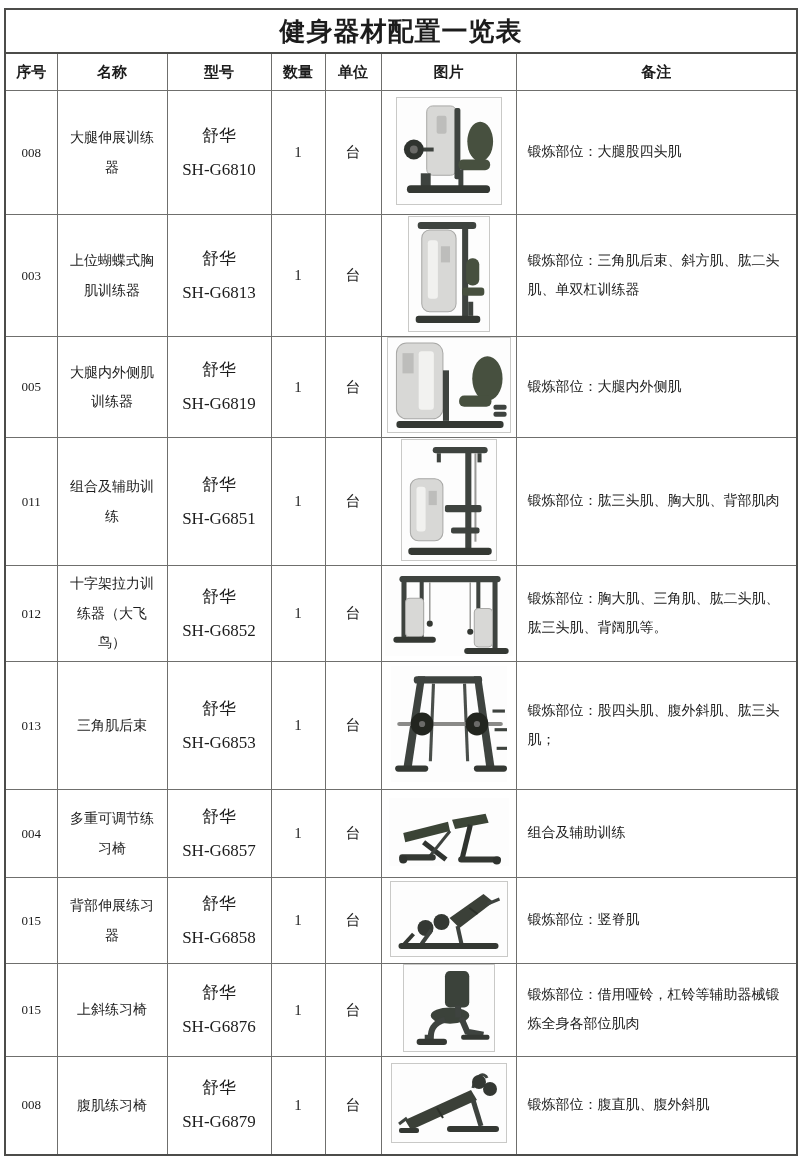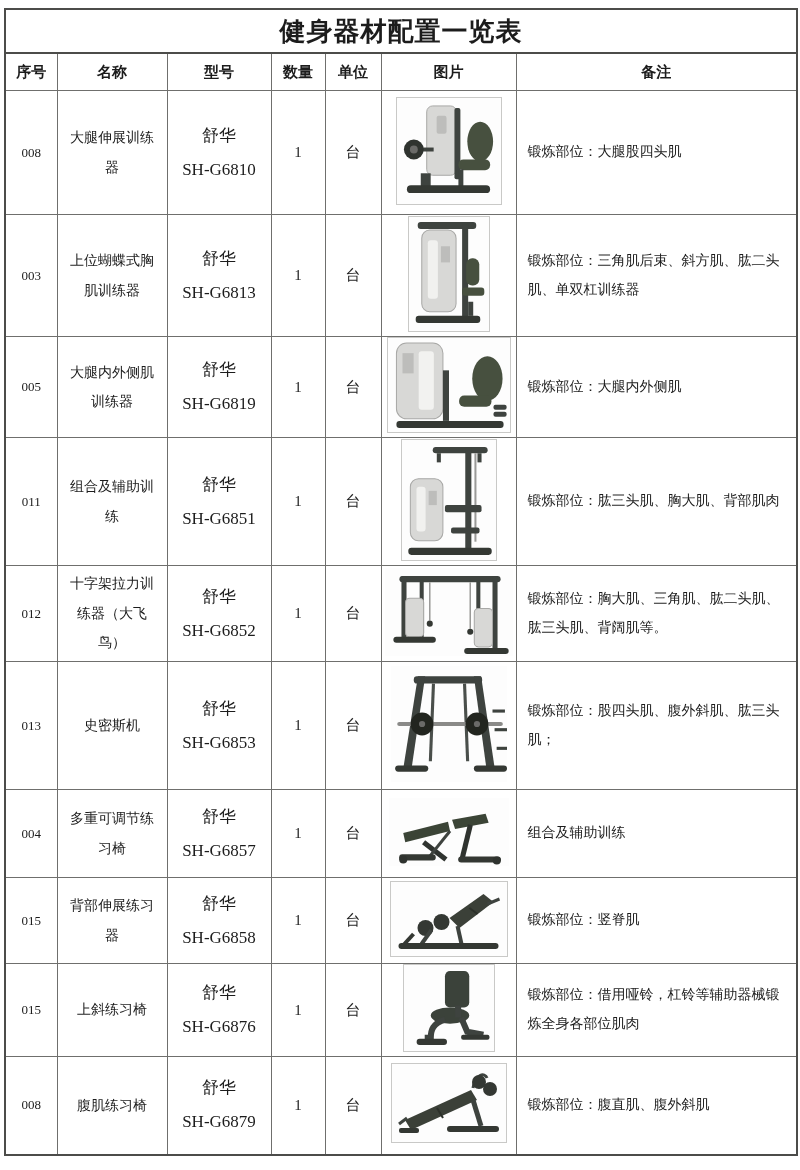--- a/index.html
+++ b/index.html
@@ -191,21 +191,21 @@
           <rect x="8" y="68" width="42" height="6" rx="3" fill="#343833"></rect>
           <rect x="78" y="79" width="44" height="6" rx="3" fill="#343833"></rect>
         </svg>
       </span>
     </td>
     <td class="remark-cell">锻炼部位：胸大肌、三角肌、肱二头肌、肱三头肌、背阔肌等。</td>
   </tr>
 
   <tr class="r5">
     <td class="no-cell">013</td>
-    <td class="name-cell">史密斯机</td>
+    <td class="name-cell">三角肌后束</td>
     <td class="model-cell">
       <div>舒华</div>
       <div>SH-G6853</div>
     </td>
     <td class="qty-cell">1</td>
     <td class="unit-cell">台</td>
     <td class="pic-cell">
       <span class="ph">
         <svg width="116" height="116" viewBox="0 0 112 112">
           <rect x="22" y="10" width="66" height="7" rx="3" fill="#3e433f"></rect>

